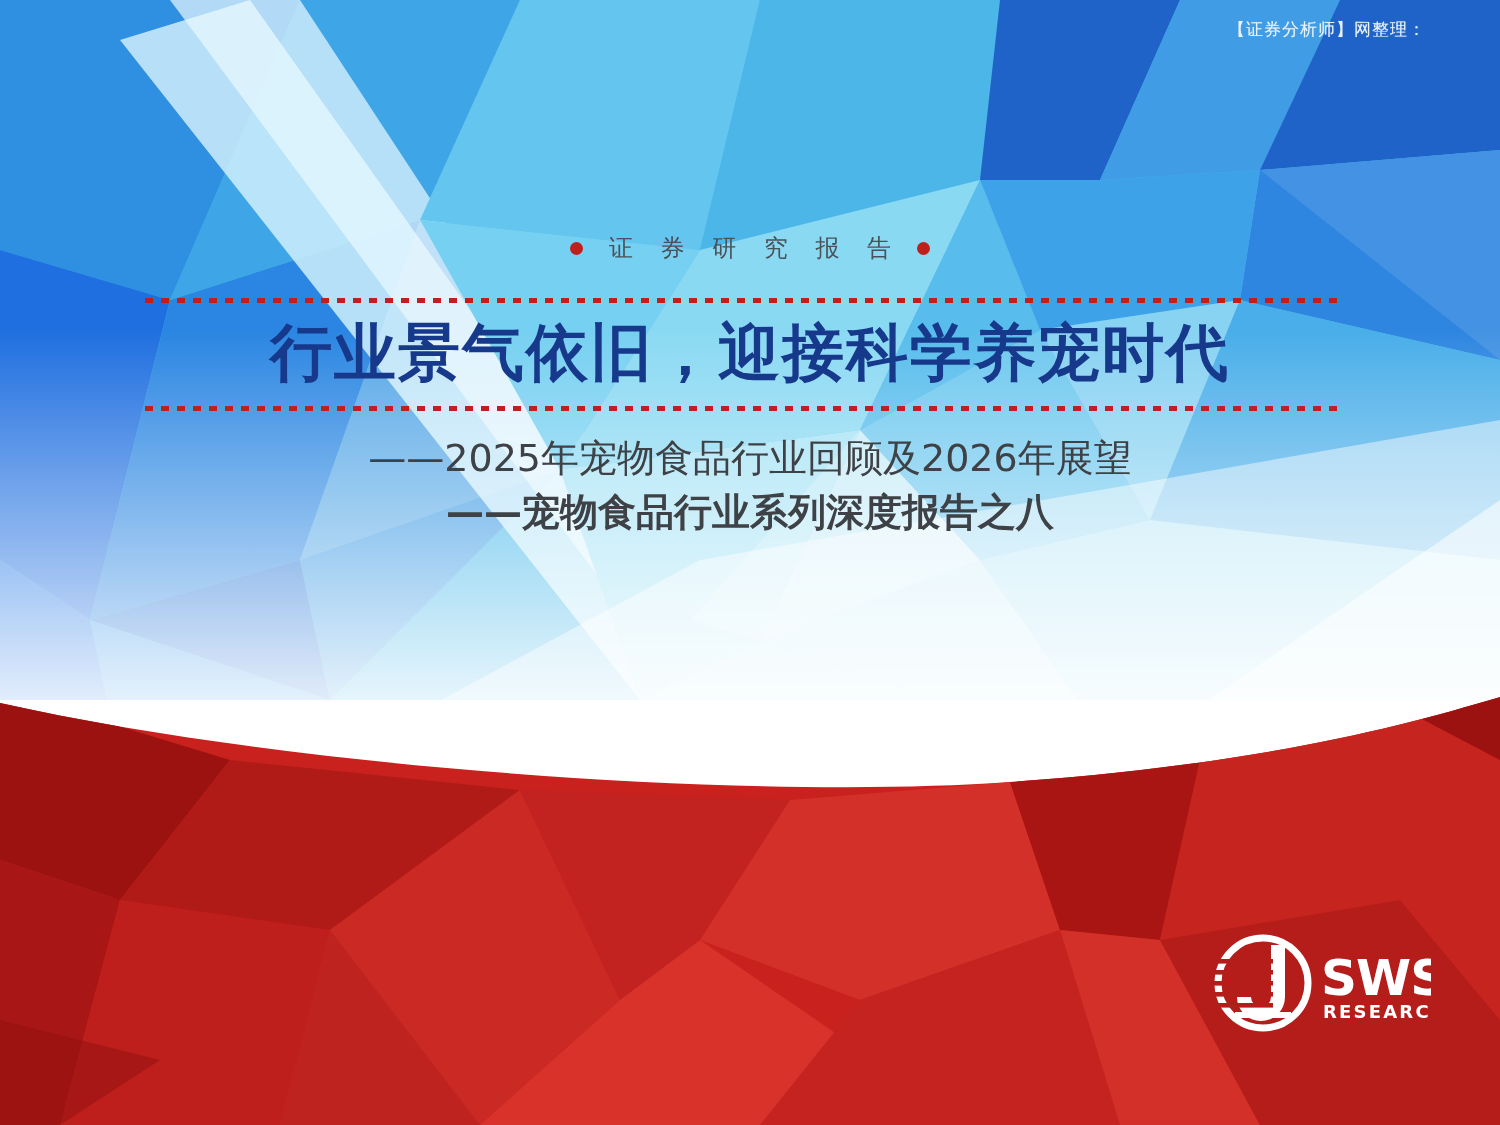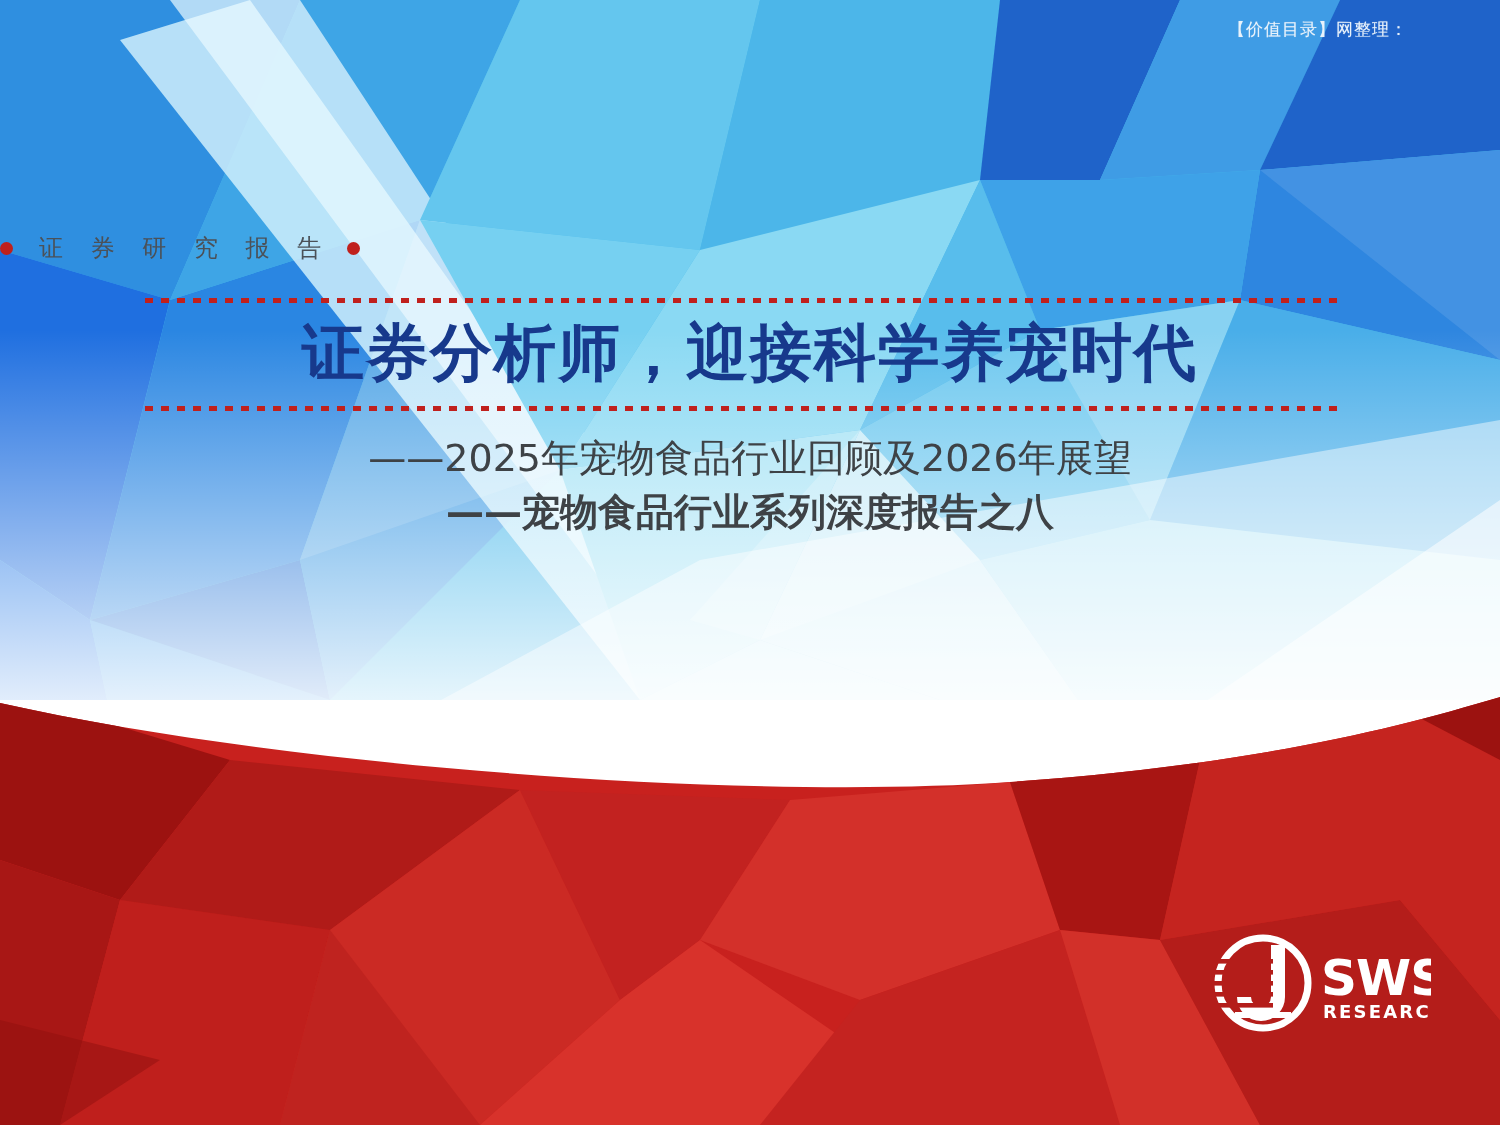--- a/index.html
+++ b/index.html
@@ -24,21 +24,21 @@
     letter-spacing:1px;
     font-family:"DejaVu Sans","Liberation Sans",sans-serif;
     white-space:nowrap;
     text-shadow:0 0 1px rgba(255,255,255,.4);
   }
 
   
   .eyebrow{
     position:absolute;
     left:0;top:232px;width:1500px;
-    display:flex;align-items:center;
+    display:flex;align-items:center;justify-content:center;
     gap:16px;
     pointer-events:none;
   }
   .eyebrow .dot{
     width:13px;height:13px;border-radius:50%;
     background:#c0201d;
     flex:0 0 auto;
     display:block;
   }
   .eyebrow .etext{
@@ -196,32 +196,32 @@
         <polygon points="1060,930 1160,940 1260,1125 1120,1125" fill="#d23029"></polygon>
         <polygon points="1160,940 1400,900 1500,1020 1500,1125 1260,1125" fill="#b41d1a"></polygon>
         <polygon points="1200,760 1420,718 1500,760 1500,1020 1400,900 1160,940" fill="#c5241f"></polygon>
         <polygon points="1420,718 1500,697 1500,760" fill="#9c1210"></polygon>
         <polygon points="330,930 480,1125 280,1125" fill="#b61e1b" opacity="0.55"></polygon>
         <polygon points="0,1020 160,1060 60,1125 0,1125" fill="#8f100e" opacity="0.5"></polygon>
       </g>
     </g>
   </svg>
 
-  <div class="watermark">【价值目录】网整理：</div>
+  <div class="watermark">【证券分析师】网整理：</div>
 
   <div class="eyebrow">
     <span class="dot"></span>
     <span class="etext">证 券 研 究 报 告</span>
     <span class="dot"></span>
   </div>
 
   <div class="rule top"></div>
   <div class="rule bot"></div>
 
-  <div class="title">证券分析师，迎接科学养宠时代</div>
+  <div class="title">行业景气依旧，迎接科学养宠时代</div>
   <div class="sub sub1">——2025年宠物食品行业回顾及2026年展望</div>
   <div class="sub sub2">——宠物食品行业系列深度报告之八</div>
 
 
   <div class="logo">
     <svg viewBox="0 0 218 100">
       <defs>
         <mask id="stripeMask">
           <rect x="0" y="0" width="218" height="100" fill="#fff"></rect>
           <g fill="#000">

